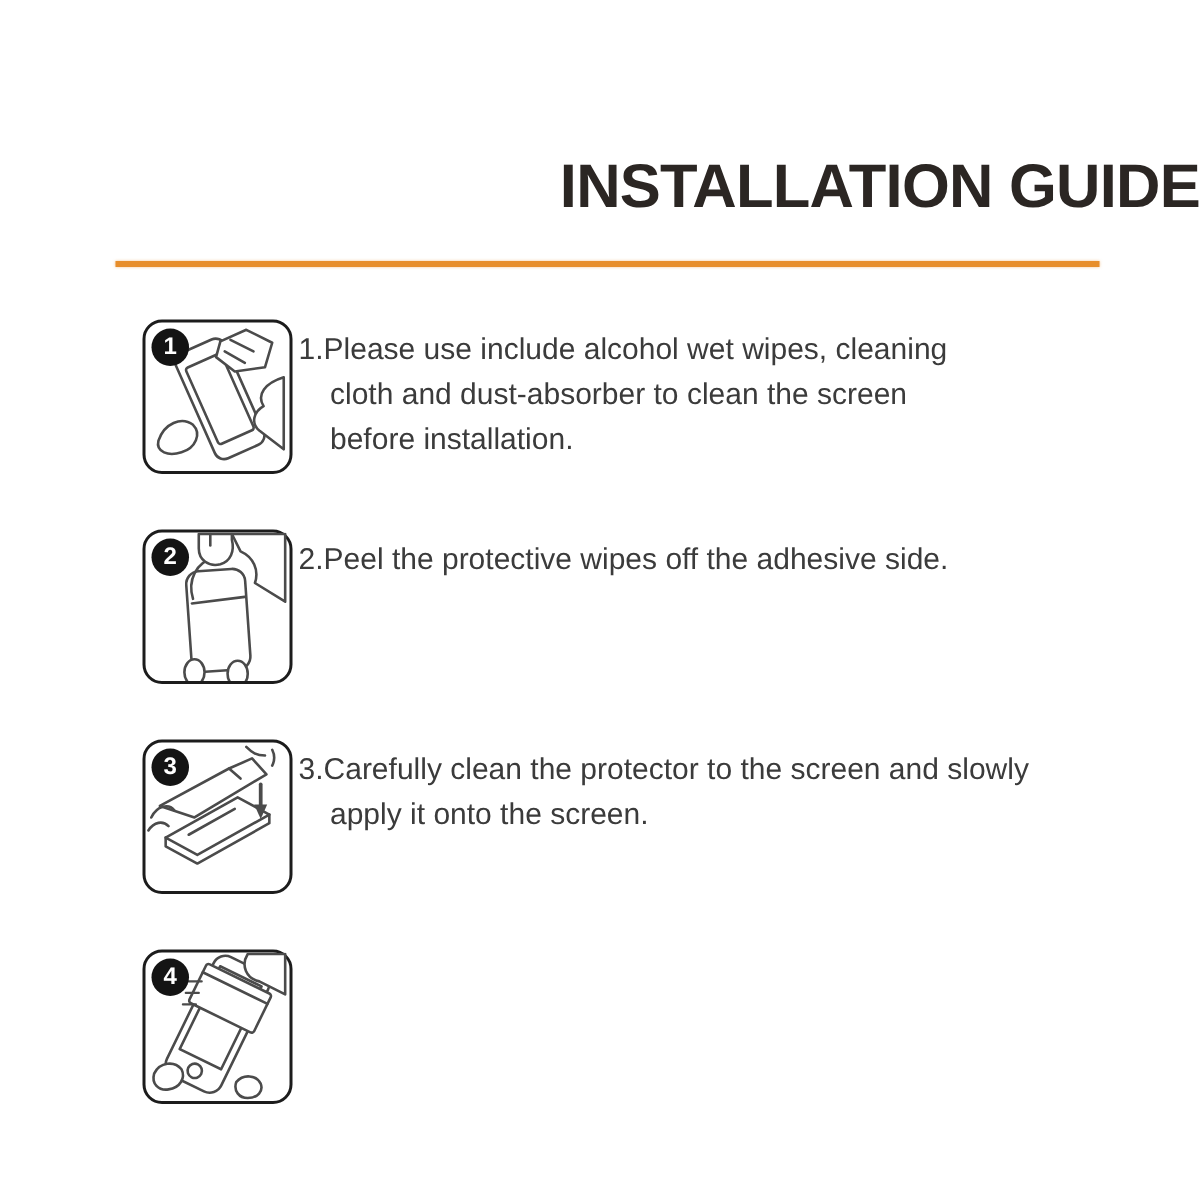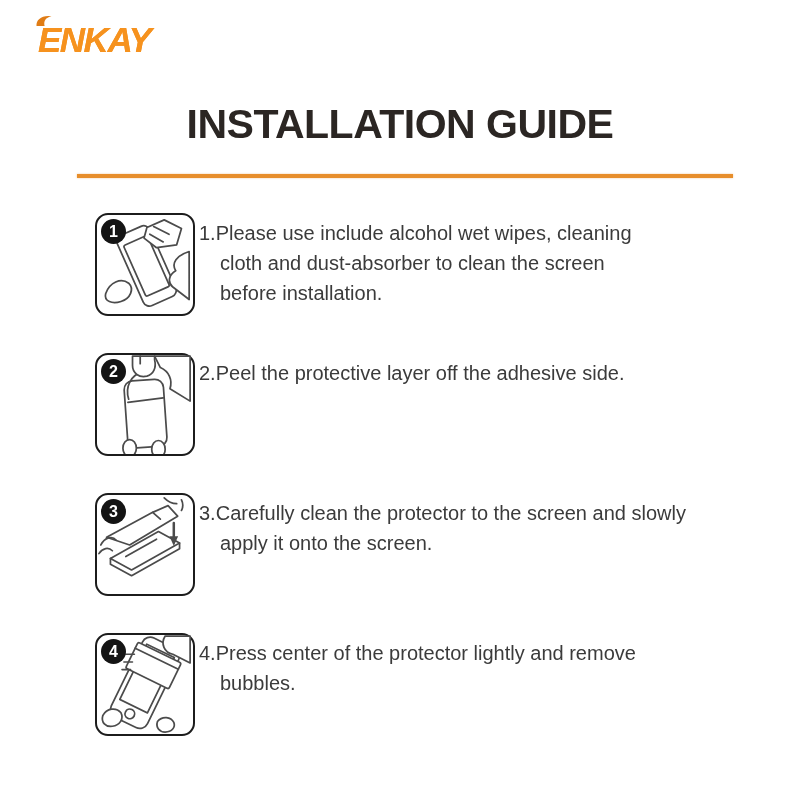--- a/index.html
+++ b/index.html
@@ -37,21 +37,21 @@
     height: 14px;
   }
 
   
   .title {
     position: absolute;
     top: 99px;
     left: 0;
     width: 100%;
     margin: 0;
-    text-align: center;
+    text-align: right;
     font-size: 41px;
     line-height: 50px;
     font-weight: 700;
     letter-spacing: -0.5px;
     color: var(--title-text, #2B2623);
   }
   .rule {
     position: absolute;
     top: 174px;
     left: 77px;
@@ -117,26 +117,20 @@
     line-height: 30px;
     color: var(--body-text, #3B3B3B);
     white-space: pre-line;
   }
 </style>
 </head>
 <body>
 
 <div class="page">
 
-  <div class="logo">
-    <svg class="flame" viewBox="0 0 18 14" aria-hidden="true">
-      <path d="M1.5 12 C1 5.5 7 0.8 16.5 2.2 C10.5 3.6 8.5 6.8 9.6 12 Z" fill="#E07C15"></path>
-    </svg>
-    <span>ENKAY</span>
-  </div>
 
   <h1 class="title">INSTALLATION GUIDE</h1>
   <div class="rule"></div>
 
   <div class="steps">
 
     <div class="step">
       <div class="figure">
         <span class="badge">1</span>
         <svg class="illus" viewBox="0 0 100 103" aria-hidden="true">
@@ -168,21 +162,21 @@
             </g>
             <path d="M33 46 C29 33 35 21 48 17" fill="none"></path>
             <path d="M60 1 L66 13 C75 17 79 26 76 35 L97 48 L97 1 Z"></path>
             <path d="M37 1 L37 11 C37 19 44 24 52 22 C59 20 62 13 60 5 L60 1 Z"></path>
             <path d="M45 1 L45 9" fill="none"></path>
             <ellipse cx="34" cy="97" rx="7" ry="9"></ellipse>
             <ellipse cx="64" cy="98" rx="7" ry="9"></ellipse>
           </g>
         </svg>
       </div>
-      <p class="step-text"><span>2.</span><span>Peel the protective layer off the adhesive side.</span></p>
+      <p class="step-text"><span>2.</span><span>Peel the protective wipes off the adhesive side.</span></p>
     </div>
 
     <div class="step">
       <div class="figure">
         <span class="badge">3</span>
         <svg class="illus" viewBox="0 0 100 103" aria-hidden="true">
           <g stroke="currentColor" stroke-width="1.8" fill="#fff" stroke-linejoin="round" stroke-linecap="round">
             <path d="M70 3 C74 7 77 9 83 9" fill="none"></path>
             <path d="M88 5 C90 9 90 12 88 16" fill="none"></path>
             <path d="M14 66 L64 38 L86 50 L36 78 Z"></path>
@@ -216,18 +210,16 @@
               <rect x="24" y="15" width="50" height="30" rx="2"></rect>
               <line x1="24" y1="22" x2="74" y2="22" fill="none"></line>
             </g>
             <path d="M71 1 C66 9 70 18 79 20 L97 29 L97 1 Z"></path>
             <path d="M30 20 h9 M28 28 h9 M26 36 h9" fill="none" stroke-width="1.6"></path>
             <path d="M6 84 C10 76 20 75 25 81 C28 87 24 94 16 95 C9 96 4 91 6 84 Z"></path>
             <path d="M63 90 C68 84 77 85 80 91 C82 96 78 101 71 101 C65 101 61 96 63 90 Z"></path>
           </g>
         </svg>
       </div>
-      <p class="step-text"><span>4.</span><span>Press center of the protector lightly and remove
-bubbles.</span></p>
     </div>
 
   </div>
 </div>
 
 </body></html>

